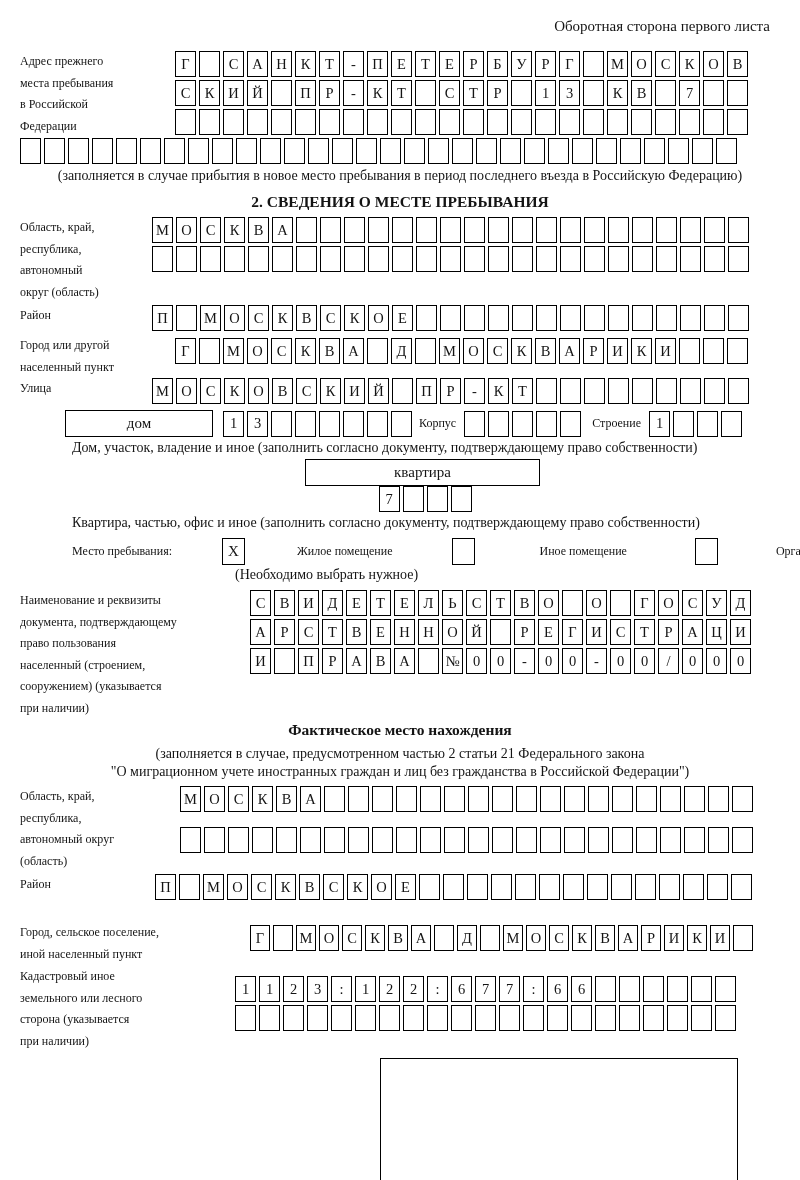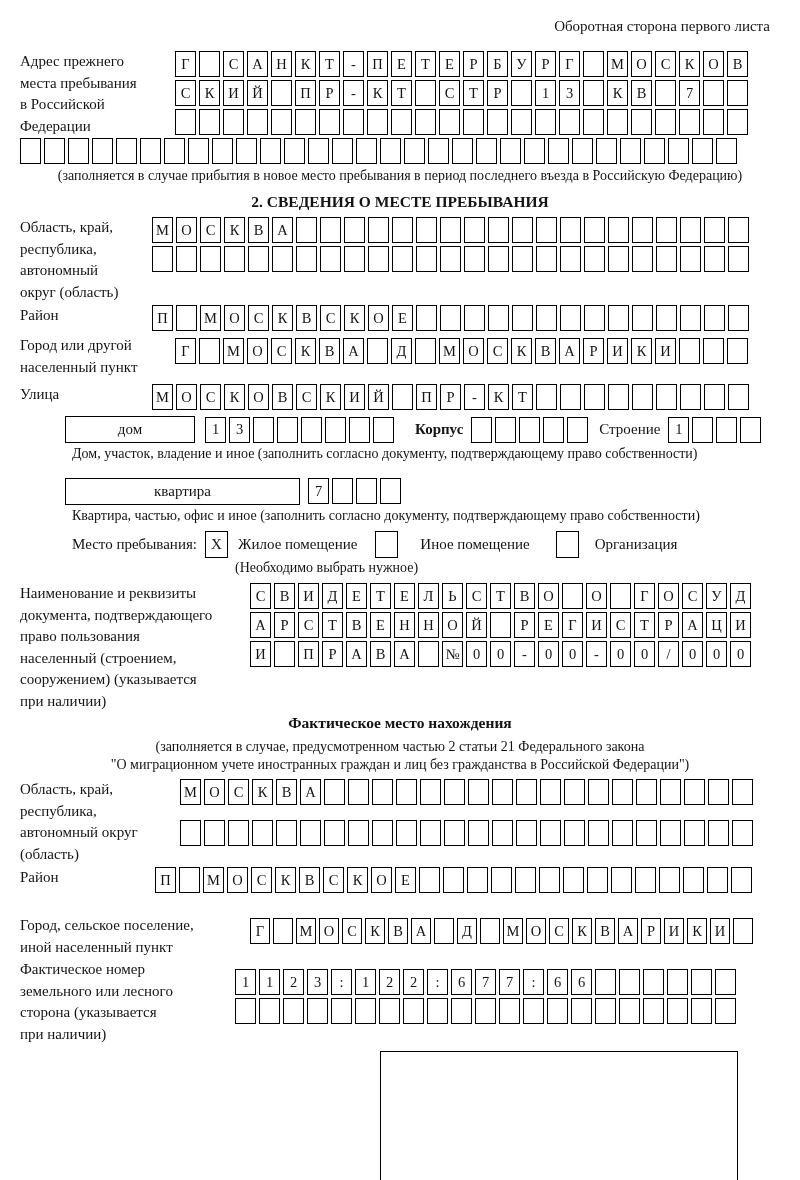--- a/index.html
+++ b/index.html
@@ -1,20 +1,20 @@
 <!DOCTYPE html>
 <html><head>
 <meta charset="utf-8">
 <style>
   html,body{margin:0;padding:0;background:#fff;}
   body{width:800px;height:1180px;font-family:"Liberation Serif","DejaVu Serif",serif;color:#141414;overflow:hidden;}
   .page{box-sizing:border-box;width:800px;height:1180px;padding:12px 20px 0 20px;position:relative;}
   .hdr{text-align:right;font-size:15px;padding-right:10px;margin-top:6px;}
   .row{display:flex;align-items:flex-start;}
-  .lbl{font-size:15px;line-height:21.5px;flex:0 0 auto;}
+  .lbl{font-size:12px;line-height:21.5px;flex:0 0 auto;}
   .cells-col{display:flex;flex-direction:column;}
   .cellrow{display:flex;margin-bottom:3px;flex-wrap:nowrap;}
   .cell{box-sizing:border-box;flex:0 0 auto;width:21px;height:26px;border:1.5px solid #000;
         margin-right:3px;display:flex;align-items:center;justify-content:center;
         font-size:14.5px;line-height:1;}
   .tight .cell{width:20px;margin-right:3px;}
   .caption{font-size:14px;line-height:18px;}
   .center{text-align:center;}
   .title{font-weight:bold;font-size:15.5px;text-align:center;}
   .wide-box{box-sizing:border-box;border:1.5px solid #000;height:27px;display:flex;
@@ -276,21 +276,21 @@
         <span class="cell">Р</span>
         <span class="cell">И</span>
         <span class="cell">К</span>
         <span class="cell">И</span>
         <span class="cell"></span>
         <span class="cell"></span>
         <span class="cell"></span>
       </div>
   </div>
 
-  <div class="row" style="margin-top:6px;">
+  <div class="row" style="margin-top:0;">
     <div class="lbl" style="width:132px;">Улица</div>
     <div class="cellrow">
         <span class="cell">М</span>
         <span class="cell">О</span>
         <span class="cell">С</span>
         <span class="cell">К</span>
         <span class="cell">О</span>
         <span class="cell">В</span>
         <span class="cell">С</span>
         <span class="cell">К</span>
@@ -308,75 +308,75 @@
         <span class="cell"></span>
         <span class="cell"></span>
         <span class="cell"></span>
         <span class="cell"></span>
         <span class="cell"></span>
         <span class="cell"></span>
       </div>
   </div>
 
   <div class="row" style="margin-top:3px;margin-left:45px;align-items:center;">
-    <div class="wide-box" style="width:130px;">дом</div>
+    <div class="wide-box" style="width:148px;">дом</div>
     <div class="cellrow" style="margin:0 0 0 10px;">
         <span class="cell">1</span>
         <span class="cell">3</span>
         <span class="cell"></span>
         <span class="cell"></span>
         <span class="cell"></span>
         <span class="cell"></span>
         <span class="cell"></span>
         <span class="cell"></span>
       </div>
-    <div class="lbl" style="margin-left:18px;font-weight:bold;">Корпус</div>
+    <div class="lbl" style="margin-left:4px;">Корпус</div>
     <div class="cellrow" style="margin:0 0 0 8px;">
         <span class="cell"></span>
         <span class="cell"></span>
         <span class="cell"></span>
         <span class="cell"></span>
         <span class="cell"></span>
       </div>
     <div class="lbl" style="margin-left:8px;">Строение</div>
     <div class="cellrow" style="margin:0 0 0 8px;">
         <span class="cell">1</span>
         <span class="cell"></span>
         <span class="cell"></span>
         <span class="cell"></span>
       </div>
   </div>
   <div class="caption" style="margin-left:52px;margin-top:2px;">Дом, участок, владение и иное (заполнить согласно документу, подтверждающему право собственности)</div>
 
-  <div class="row" style="margin-top:15px;margin-left:45px;">
+  <div class="row" style="margin-top:2px;margin-left:45px;align-items:center;flex-direction:column;">
     <div class="wide-box" style="width:235px;">квартира</div>
     <div class="cellrow" style="margin:0 0 0 8px;">
         <span class="cell">7</span>
         <span class="cell"></span>
         <span class="cell"></span>
         <span class="cell"></span>
       </div>
   </div>
   <div class="caption" style="margin-left:52px;margin-top:2px;">Квартира, частью, офис и иное (заполнить согласно документу, подтверждающему право собственности)</div>
 
-  <div class="row" style="margin-top:6px;margin-left:52px;align-items:center;">
+  <div class="row" style="margin-top:6px;margin-left:52px;align-items:center;gap:42px;">
     <div class="lbl">Место пребывания:</div>
     <div class="chk" style="margin-left:8px;">X</div>
     <div class="lbl" style="margin-left:10px;">Жилое помещение</div>
     <div class="chk" style="margin-left:18px;"></div>
     <div class="lbl" style="margin-left:22px;">Иное помещение</div>
     <div class="chk" style="margin-left:26px;"></div>
     <div class="lbl" style="margin-left:16px;">Организация</div>
   </div>
   <div class="caption" style="margin-left:215px;margin-top:1px;">(Необходимо выбрать нужное)</div>
 
   <div class="row" style="margin-top:6px;">
     <div class="lbl" style="width:230px;">
         <div>Наименование и реквизиты</div>
-        <div>документа, подтверждающего</div>
+        <div>документа, подтверждающему</div>
         <div>право пользования</div>
         <div>населенный (строением,</div>
         <div>сооружением) (указывается</div>
         <div>при наличии)</div>
       </div>
     <div class="cells-col">
       <div class="cellrow">
           <span class="cell">С</span>
           <span class="cell">В</span>
           <span class="cell">И</span>
@@ -572,21 +572,21 @@
         <span class="cell">Р</span>
         <span class="cell">И</span>
         <span class="cell">К</span>
         <span class="cell">И</span>
         <span class="cell"></span>
       </div>
   </div>
 
   <div class="row" style="margin-top:1px;">
     <div class="lbl" style="width:215px;">
-        <div>Фактическое номер</div>
+        <div>Кадастровый иное</div>
         <div>земельного или лесного</div>
         <div>сторона (указывается</div>
         <div>при наличии)</div>
       </div>
     <div class="cells-col" style="margin-top:10px;">
       <div class="cellrow">
           <span class="cell">1</span>
           <span class="cell">1</span>
           <span class="cell">2</span>
           <span class="cell">3</span>

